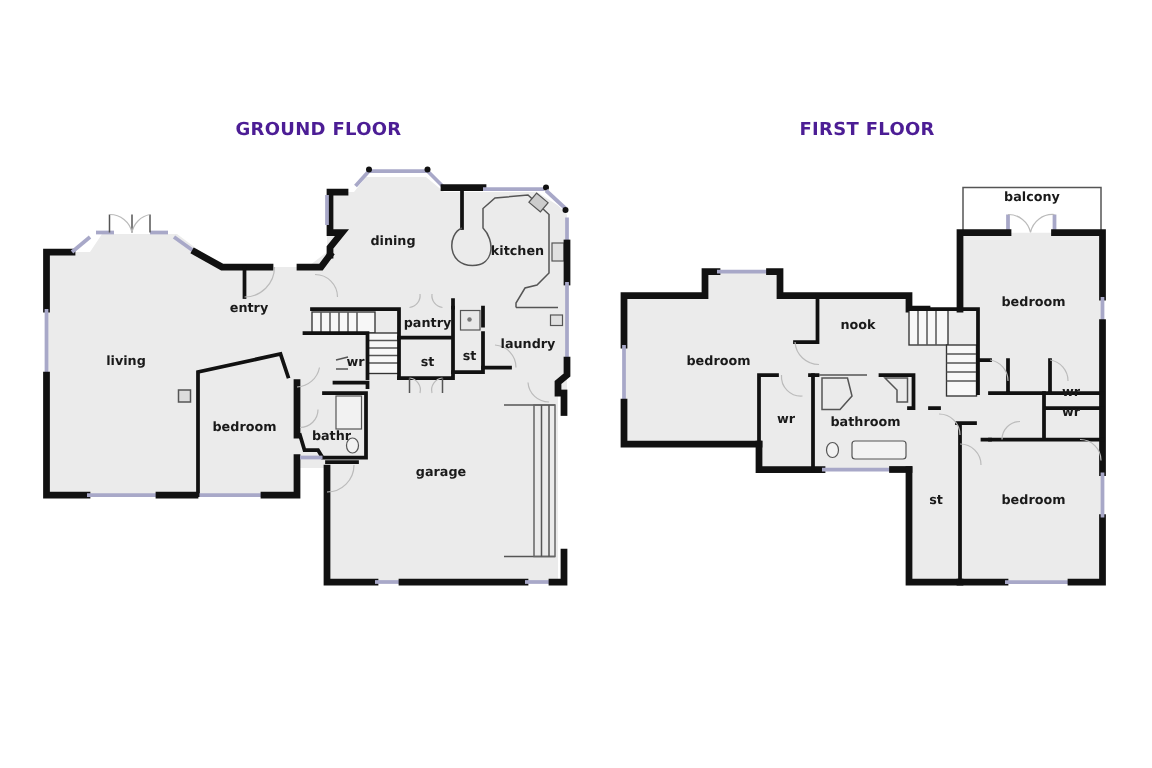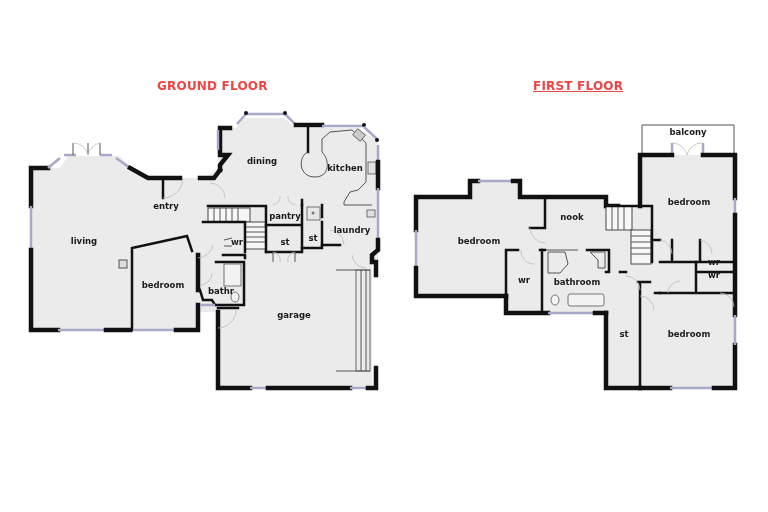--- a/index.html
+++ b/index.html
@@ -1,32 +1,32 @@
 <!DOCTYPE html>
 <html><head>
 <meta charset="utf-8">
 <style>
   html, body { margin: 0; padding: 0; background: #ffffff; }
   body { width: 768px; height: 512px; position: relative; overflow: hidden; font-family: "DejaVu Sans", sans-serif; }
-  .title { position: absolute; font-weight: bold; font-size: 12px; color: #ef4444; letter-spacing: 0.2px; }
+  .title { position: absolute; font-weight: bold; font-size: 12px; color: #4c1d95; letter-spacing: 0.2px; }
   #plan { position: absolute; left: 0; top: 0; }
   .room-label { font-family: "DejaVu Sans", sans-serif; font-weight: bold; font-size: 8.5px; fill: #1a1a1a; text-anchor: middle; dominant-baseline: middle; }
   .floor { fill: #ebebeb; }
   .wall { stroke: #111111; stroke-width: 4.5; fill: none; stroke-linecap: square; }
   .iwall { stroke: #111111; stroke-width: 2.5; fill: none; stroke-linecap: square; }
   .win { stroke: #a8a8c8; stroke-width: 2.5; fill: none; }
   .thin { stroke: #555555; stroke-width: 1; fill: none; }
   .door { stroke: #bbbbbb; stroke-width: 0.8; fill: none; }
   .stair { stroke: #333; stroke-width: 0.9; fill: #f7f7f7; }
 </style>
 </head>
 <body>
 
 <div class="title" style="left:157px; top:79px;">GROUND FLOOR</div>
-<div class="title" style="left:533px; top:79px;text-decoration:underline;">FIRST FLOOR</div>
+<div class="title" style="left:533px; top:79px;">FIRST FLOOR</div>
 
 <svg id="plan" width="768" height="512" viewBox="0 0 768 512">
 
   <g>
 
     <path class="floor" d="M31,168 L60,168 L68,156 L118,156 L134,168 L148,178 L205,178 L218,168 L218,128 L236,128 L244,118 L284,118 L296,128 L358,128 L372,137 L378,143 L378,262 L372,262 L372,388 L218,388 L218,312 L198,312 L198,330 L31,330 Z"></path>
 
     <g>
       <path class="wall" d="M31,206 L31,168 L48,168"></path>
       <path class="win" d="M48,168 L60,158"></path>

